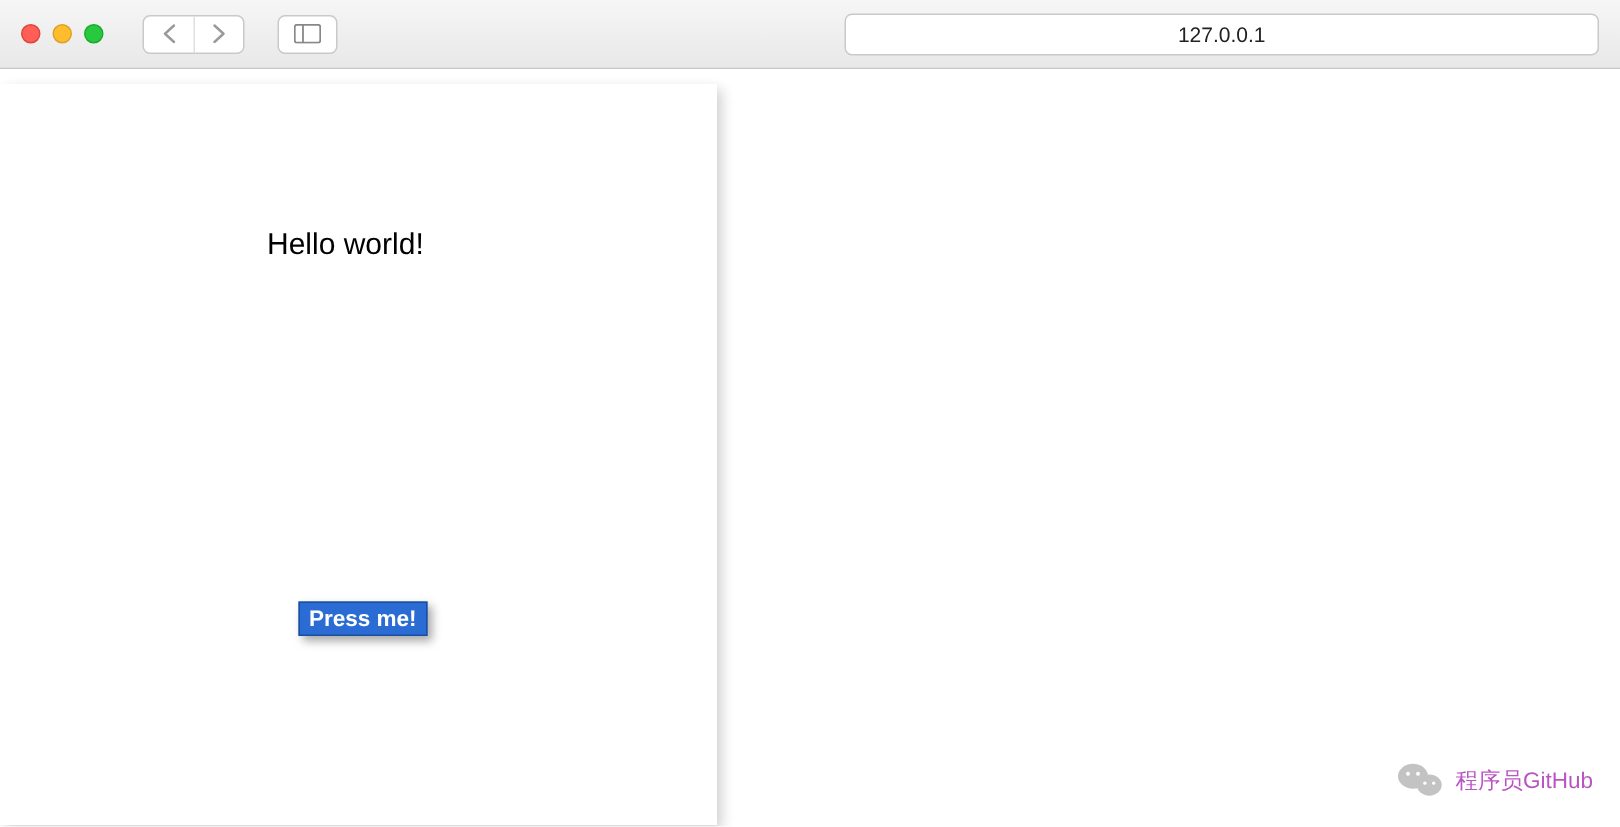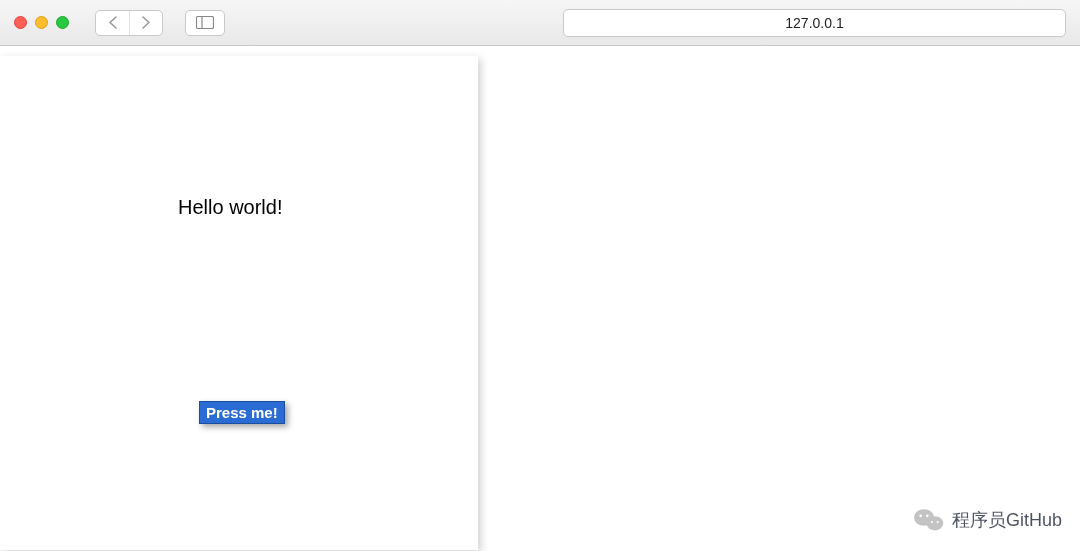--- a/index.html
+++ b/index.html
@@ -98,21 +98,20 @@
       background: #ffffff;
       box-shadow: 3px 3px 8px rgba(0,0,0,0.18);
     }
     .hello-text {
       position: absolute;
       left: 178px;
       top: 96px;
       font-size: 20px;
       color: #000;
       font-weight: 400;
-      margin-top: 44px;
     }
     .press-button {
       position: absolute;
       left: 199px;
       top: 345px;
       background: #2b6cd4;
       color: #fff;
       font-weight: bold;
       font-size: 15px;
       padding: 2px 6px;
@@ -122,22 +121,22 @@
       font-family: Arial, sans-serif;
       text-align: right;
     }
     .watermark {
       position: absolute;
       right: 18px;
       bottom: 18px;
       display: flex;
       align-items: center;
       gap: 8px;
-      color: #0f172a;
-      font-size: 18px;
+      color: #a21caf;
+      font-size: 15px;
       opacity: 0.75;
     }
     .wechat-icon {
       width: 30px;
       height: 26px;
       position: relative;
     }
     .wechat-icon svg {
       width: 100%;
       height: 100%;

